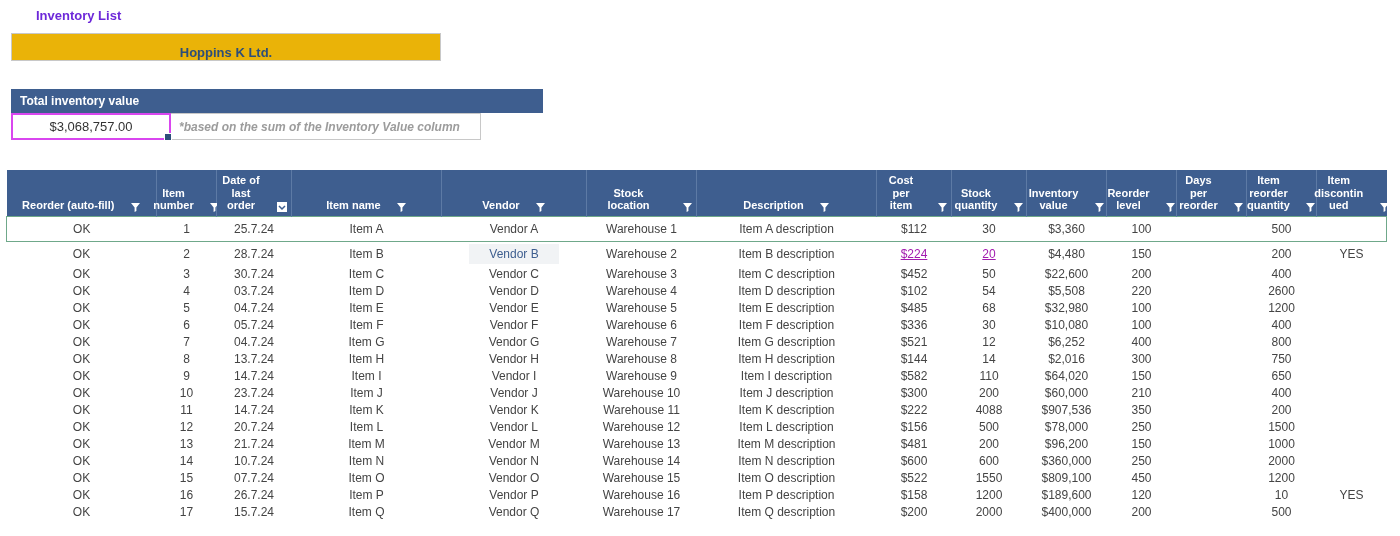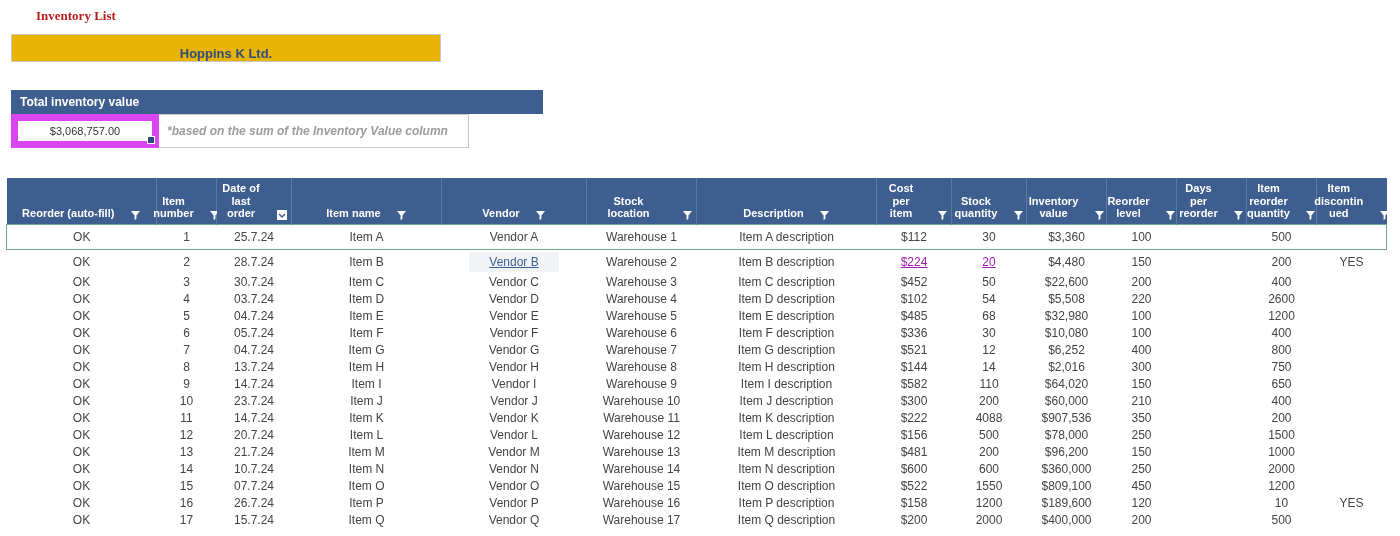--- a/index.html
+++ b/index.html
@@ -12,25 +12,24 @@
     width: 1400px;
   }
   .page {
     width: 1400px;
     padding: 8px 6px 20px 6px;
     position: relative;
   }
 
   
   .title {
-    color: #b91c1c;
+    color: #6d28d9;
     font-weight: bold;
     font-size: 13px;
     margin: 0 0 10px 30px;
-    font-family: Liberation Serif, serif;
   }
 
   
   .company-box {
     margin-left: 5px;
     width: 430px;
     height: 28px;
     border: 1px solid #c8c8c8;
     display: flex;
     align-items: flex-end;
@@ -49,24 +48,24 @@
     border: 1px solid #3e5e8f;
     width: 532px;
   }
   .total-row {
     display: flex;
     align-items: stretch;
     margin-left: 5px;
   }
   .total-value-cell {
     position: relative;
-    width: 148px;
-    border: 7px solid #d946ef;
+    width: 160px;
+    border: 2px solid #d946ef;
     padding: 4px 8px;
-    font-size: 11px;
+    font-size: 13px;
     color: #333;
     text-align: center;
     background: #fff;
   }
   .total-value-cell::after{
     content:"";
     position:absolute;
     right:-3px; bottom:-3px;
     width:6px; height:6px;
     background:#2d4e7a;
@@ -161,21 +160,20 @@
   }
   tbody tr.first-row td:first-child { border-left: 1px solid #6fa88a; }
   tbody tr.first-row td:last-child  { border-right: 1px solid #6fa88a; }
 
   
   tbody tr.second-row td { height: 24px; line-height: 24px; }
   .cell-vendor-link {
     display:inline-block;
     background: #f1f3f5;
     color: #3e5e8f;
-    text-decoration: underline;
     padding: 0 20px;
     line-height: 20px;
   }
   .link-plain {
     color: #a21caf;
     text-decoration: underline;
   }
 
 </style>
 </head>

